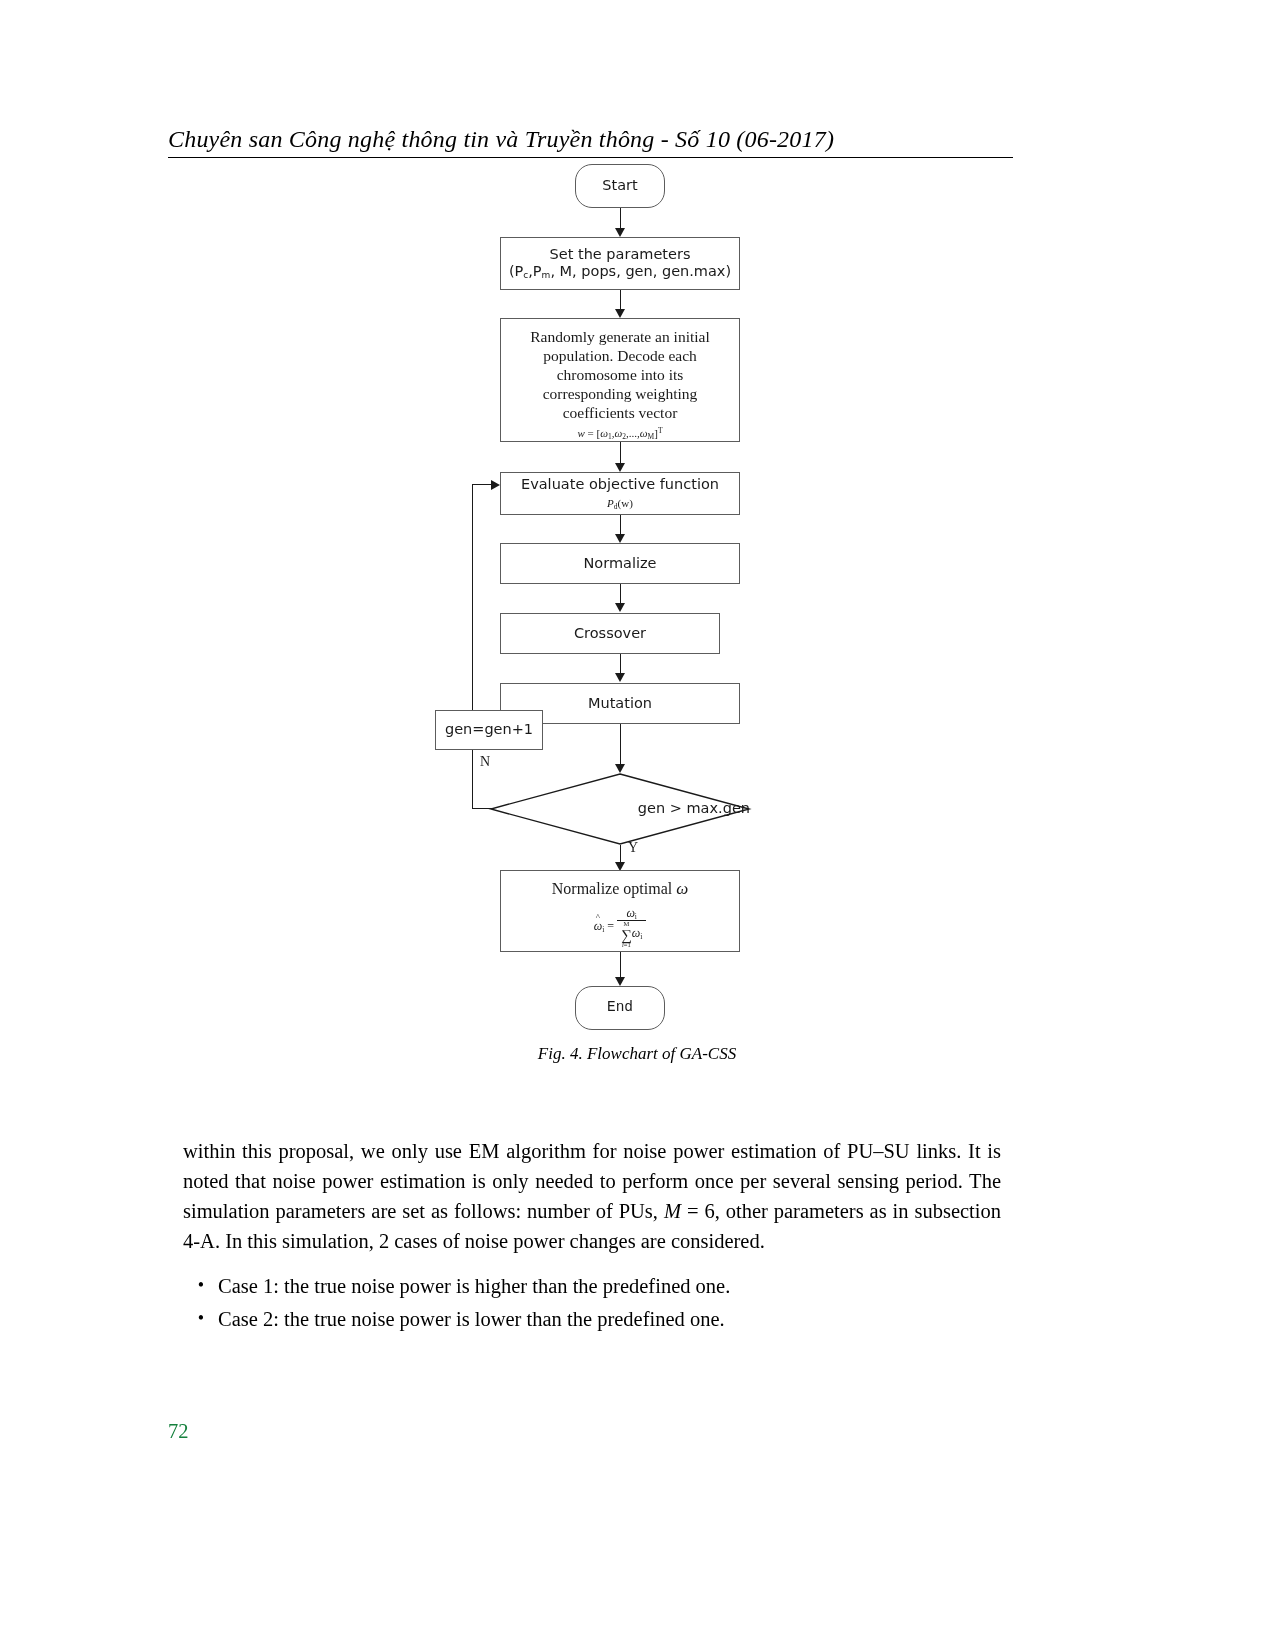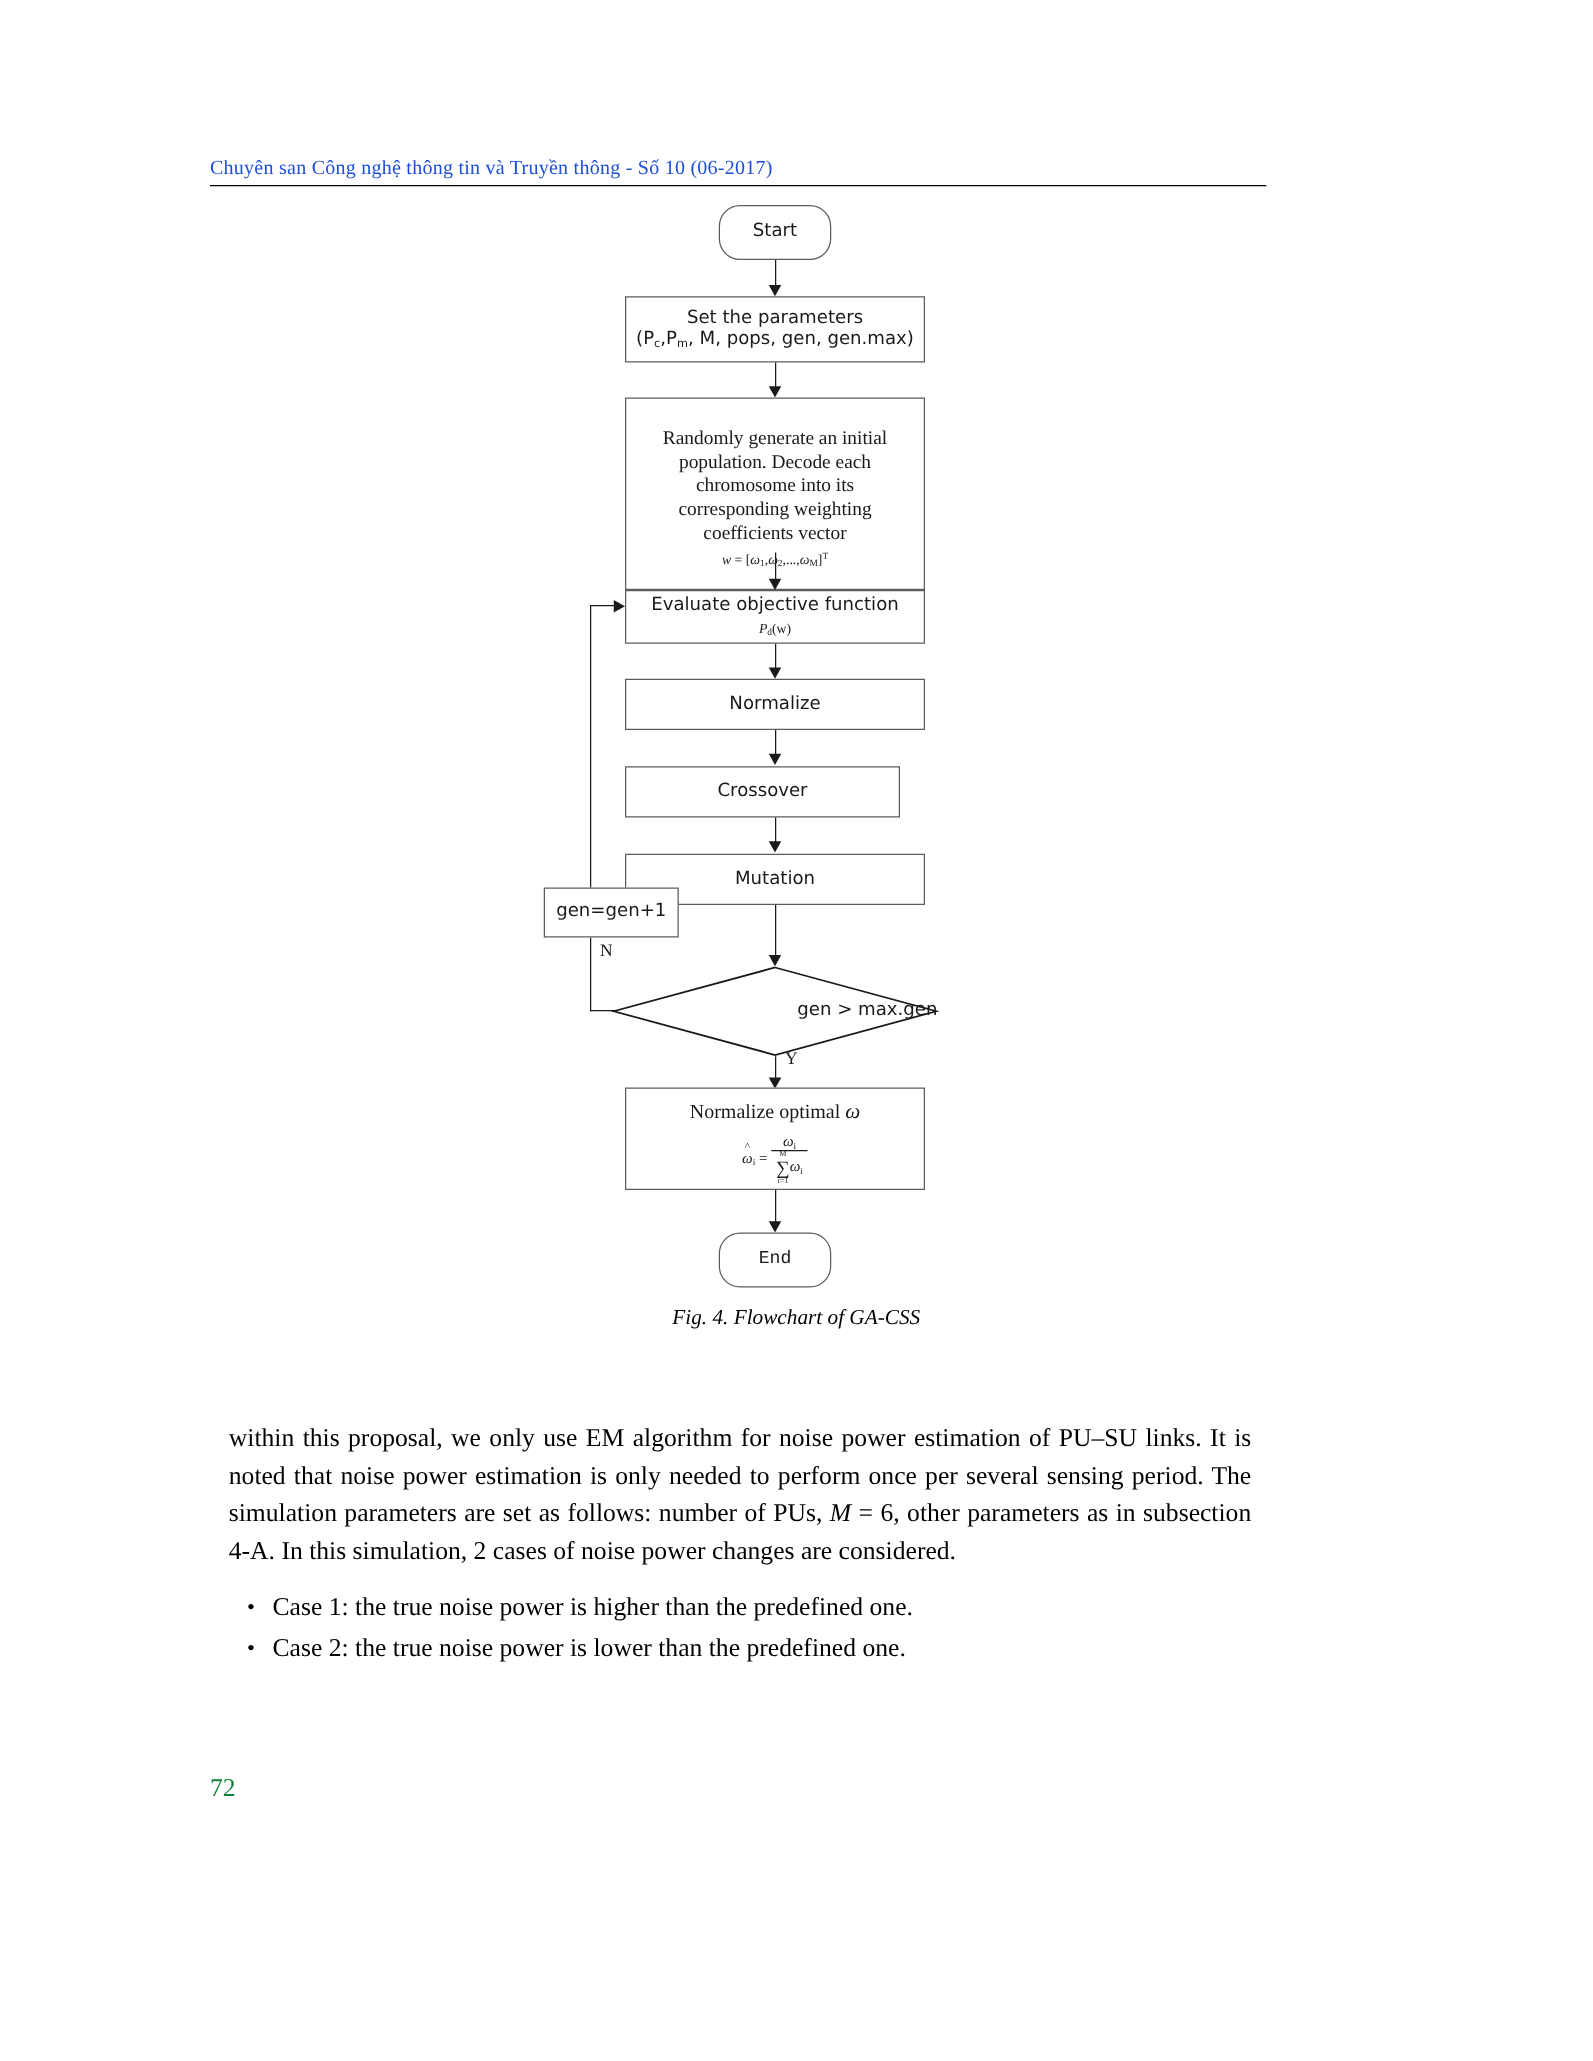--- a/index.html
+++ b/index.html
@@ -25,24 +25,25 @@
 
   
   .header {
     position: absolute;
     left: 168px;
     top: 126px;
     width: 845px;
   }
   .header-text {
     font-family: "Liberation Serif", serif;
-    font-size: 16px;
+    font-style: italic;
+    font-size: 24px;
     letter-spacing: 0.2px;
     white-space: nowrap;
-    color: #1d4ed8;
+    color: #000000;
   }
   .header-rule {
     margin-top: 4px;
     border-bottom: 1.6px solid #000;
     width: 845px;
   }
 
   
   .figure {
     position: absolute;
@@ -258,21 +259,21 @@
       <div class="node" style="left:70px; top:83px; width:240px; height:53px;">
         <span>Set the parameters</span>
         <span>
           <span>(P</span><span class="small-sub">c</span><span>,P</span><span class="small-sub">m</span><span>, M, pops, gen, gen.max)</span>
         </span>
       </div>
 
       <div class="conn vline" style="left:189.5px; top:136px; height:21px;"></div>
       <div class="arrowhead" style="left:184.5px; top:155px;"></div>
 
-      <div class="node serif" style="left:70px; top:164px; width:240px; height:154px; justify-content:center; padding-top:7px;">
+      <div class="node serif" style="left:70px; top:164px; width:240px; height:124px; justify-content:flex-end; padding-top:7px;">
         <span>Randomly generate an initial</span>
         <span>population. Decode each</span>
         <span>chromosome into its</span>
         <span>corresponding weighting</span>
         <span>coefficients vector</span>
         <span class="formula" title="" aria-hidden="false">
           <i>w</i> =&nbsp;[<i>ω</i><span class="sub">1</span>,<i>ω</i><span class="sub">2</span>,...,<i>ω</i><span class="sub">M</span>]<span class="sup">T</span>
         </span>
       </div>
 

